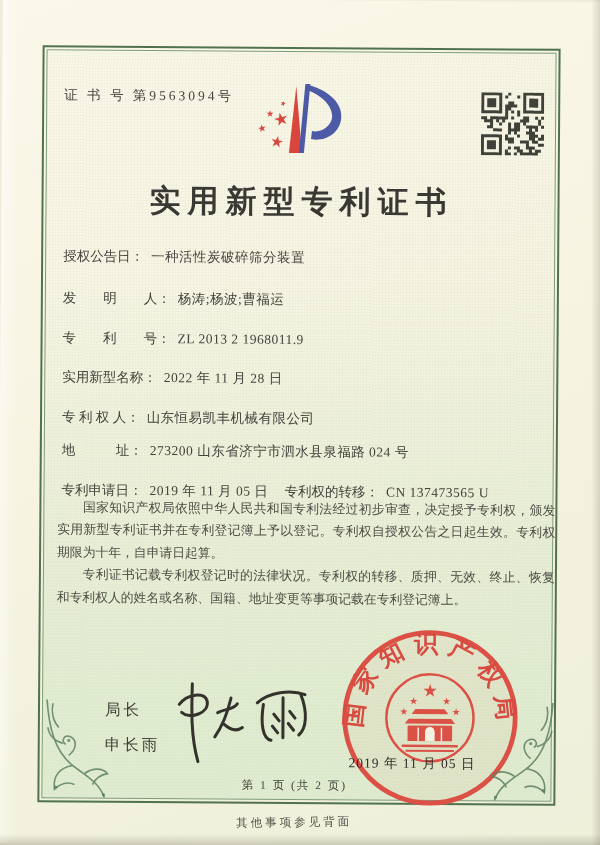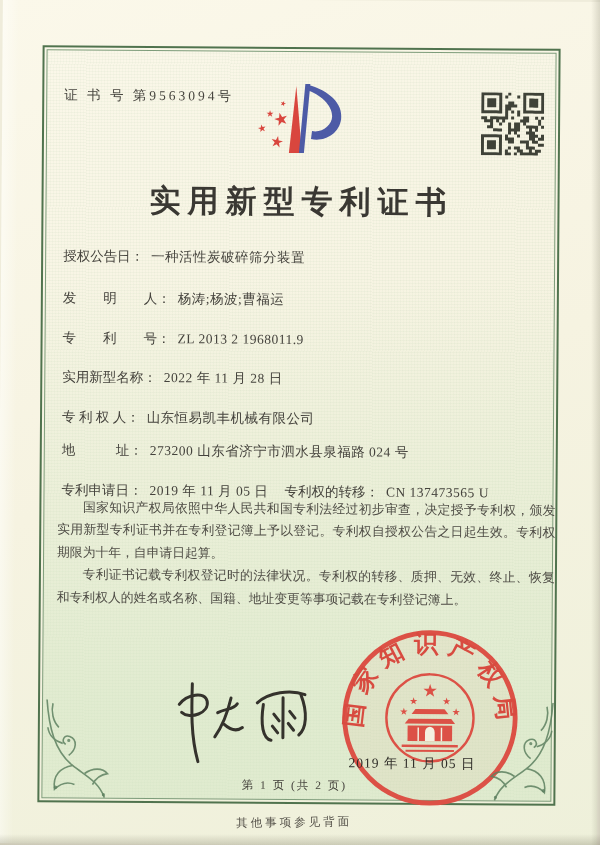--- a/index.html
+++ b/index.html
@@ -125,20 +125,24 @@
     <span class="grant-no-pair">
       <span class="lbl">专利权的转移：</span><span class="val">CN 137473565 U</span>
     </span>
   </div>
 
   <div class="paras">
     <p>国家知识产权局依照中华人民共和国专利法经过初步审查，决定授予专利权，颁发实用新型专利证书并在专利登记簿上予以登记。专利权自授权公告之日起生效。专利权期限为十年，自申请日起算。</p>
     <p>专利证书记载专利权登记时的法律状况。专利权的转移、质押、无效、终止、恢复和专利权人的姓名或名称、国籍、地址变更等事项记载在专利登记簿上。</p>
   </div>
 
+  <div class="director">
+    <div>局长</div>
+    <div>申长雨</div>
+  </div>
 
   <svg class="signature" viewBox="0 0 150 100">
     <g stroke="#34322c" stroke-width="3" fill="none" stroke-linecap="round" stroke-linejoin="round" transform="rotate(-3 75 50)">
       <path d="M28,14 C26,40 24,66 30,92"></path>
       <path d="M14,34 C22,24 40,22 42,32 C44,44 24,50 16,42"></path>
       <path d="M66,30 C62,44 56,58 48,68"></path>
       <path d="M52,44 C60,40 68,42 72,36"></path>
       <path d="M58,56 C64,62 70,64 76,60"></path>
       <path d="M92,36 C104,26 126,24 140,30"></path>
       <path d="M98,38 C94,58 96,72 104,74"></path>

